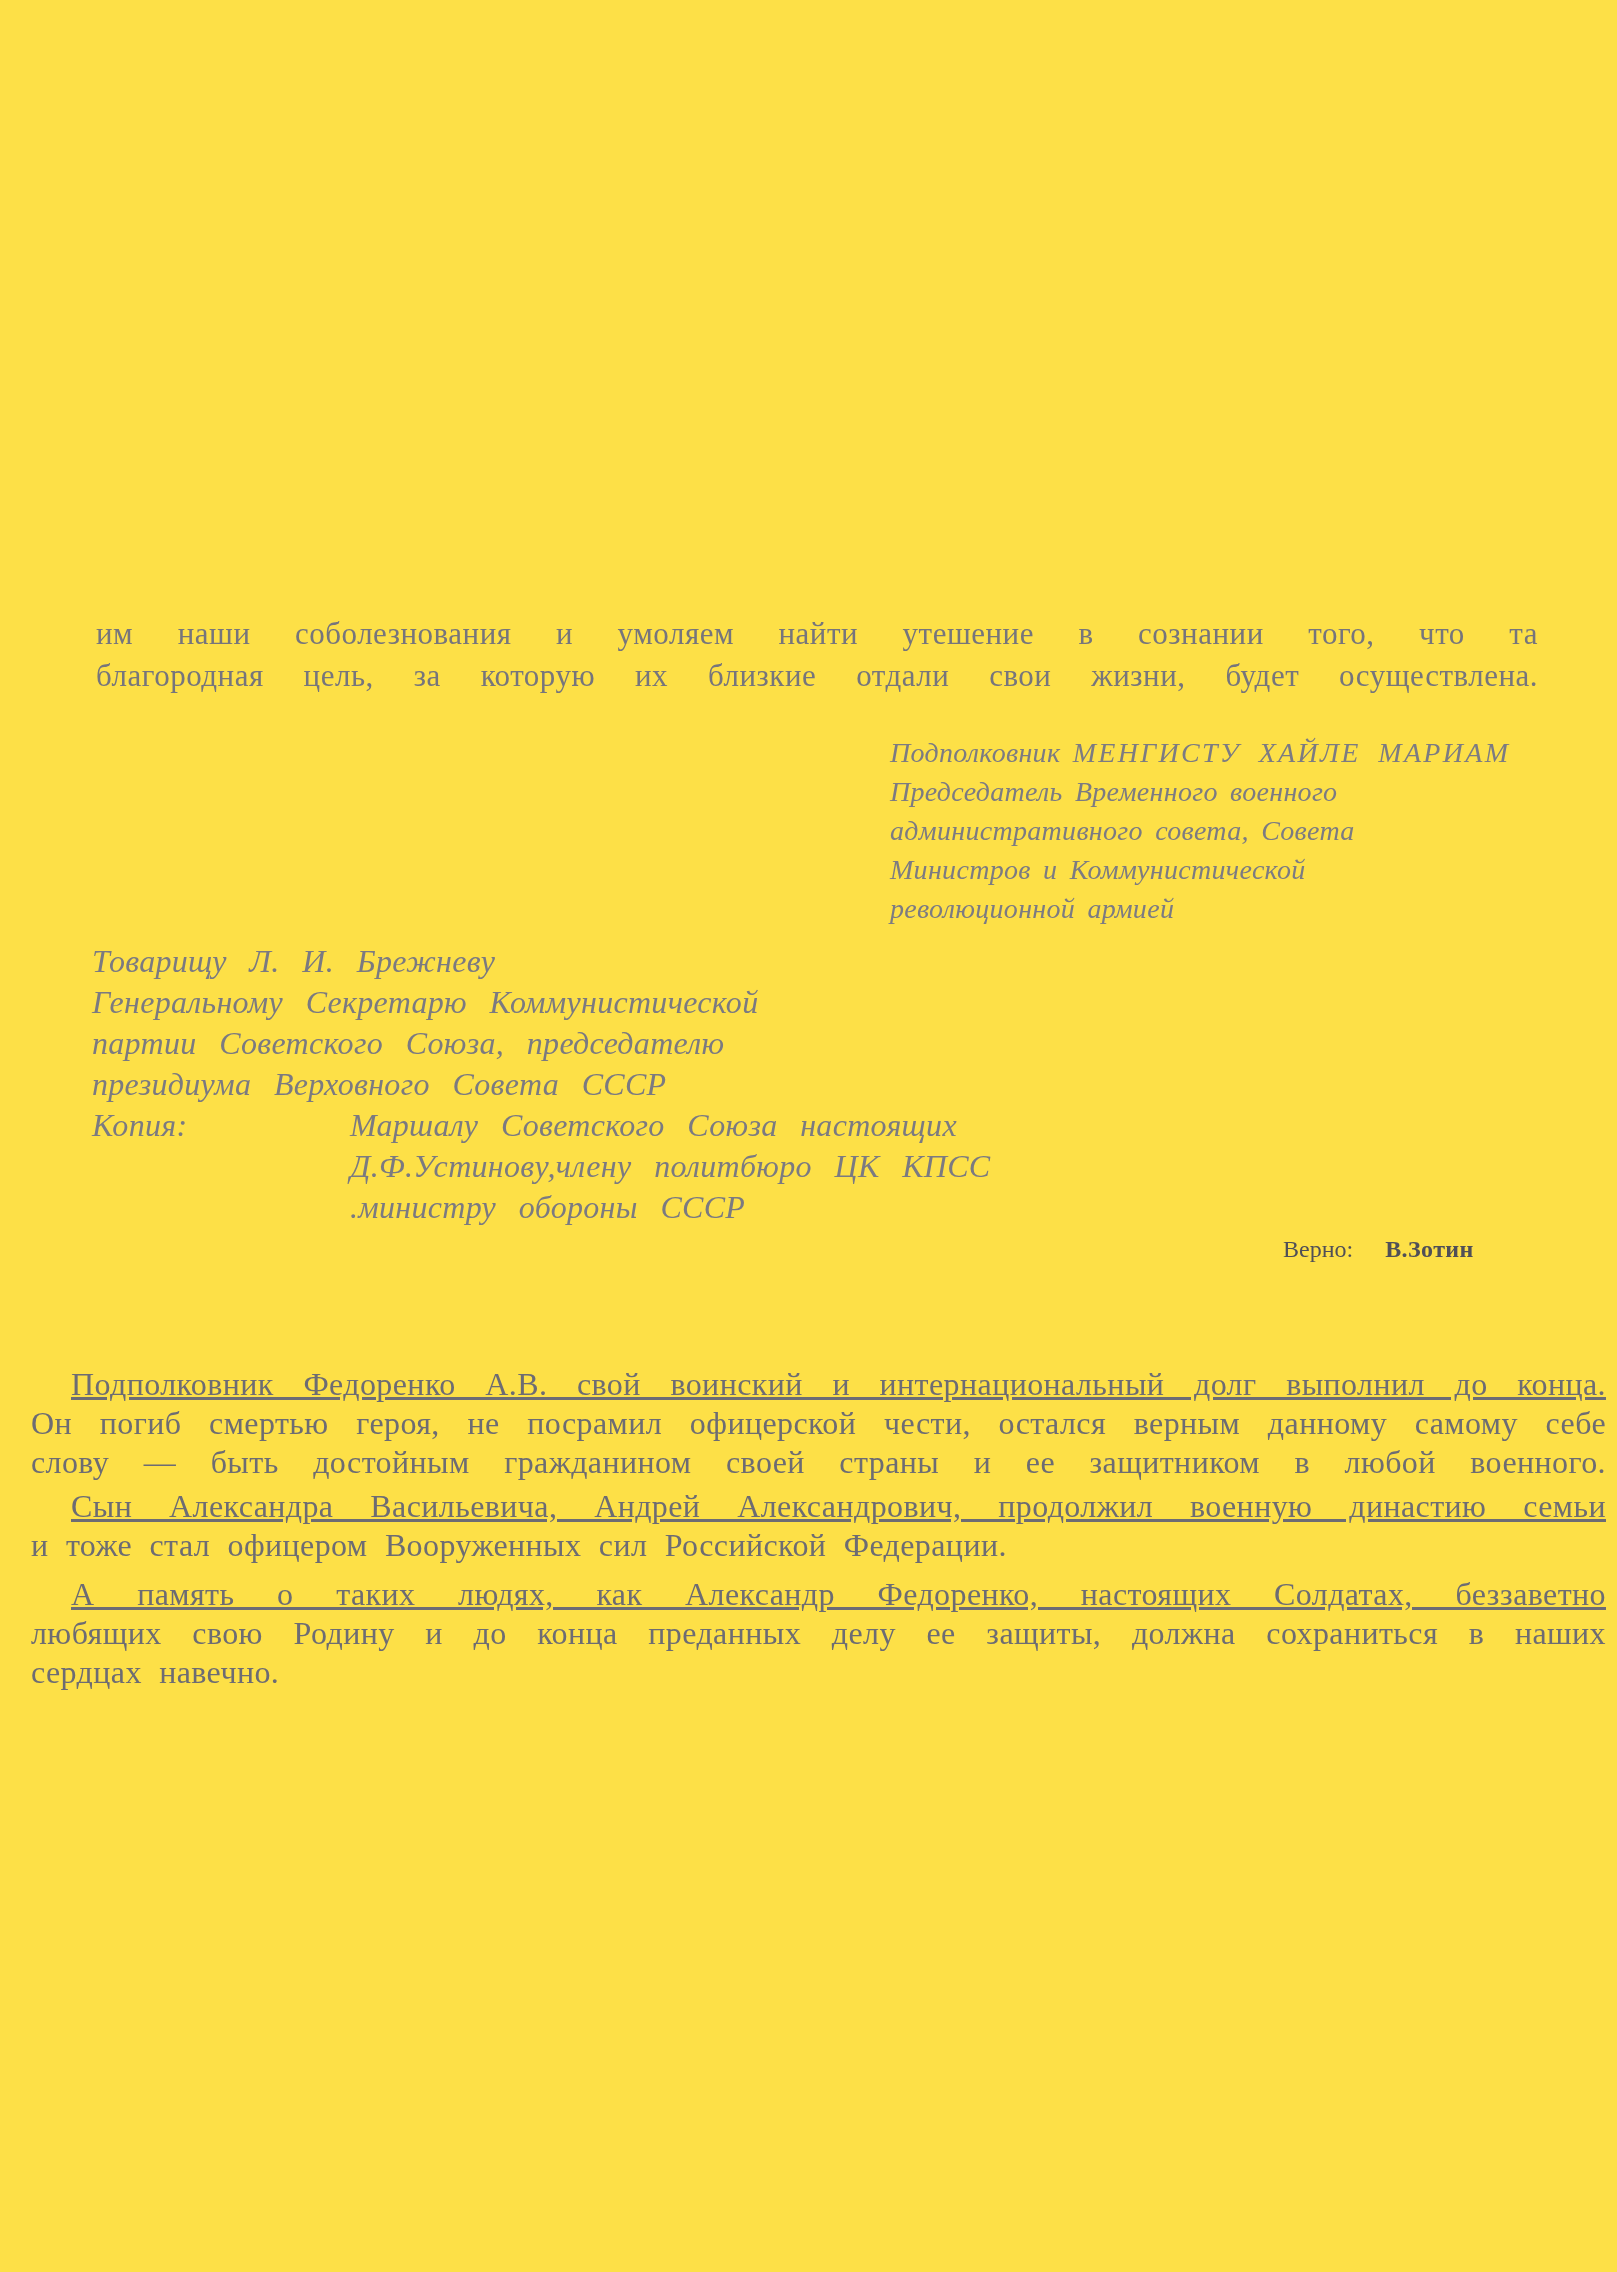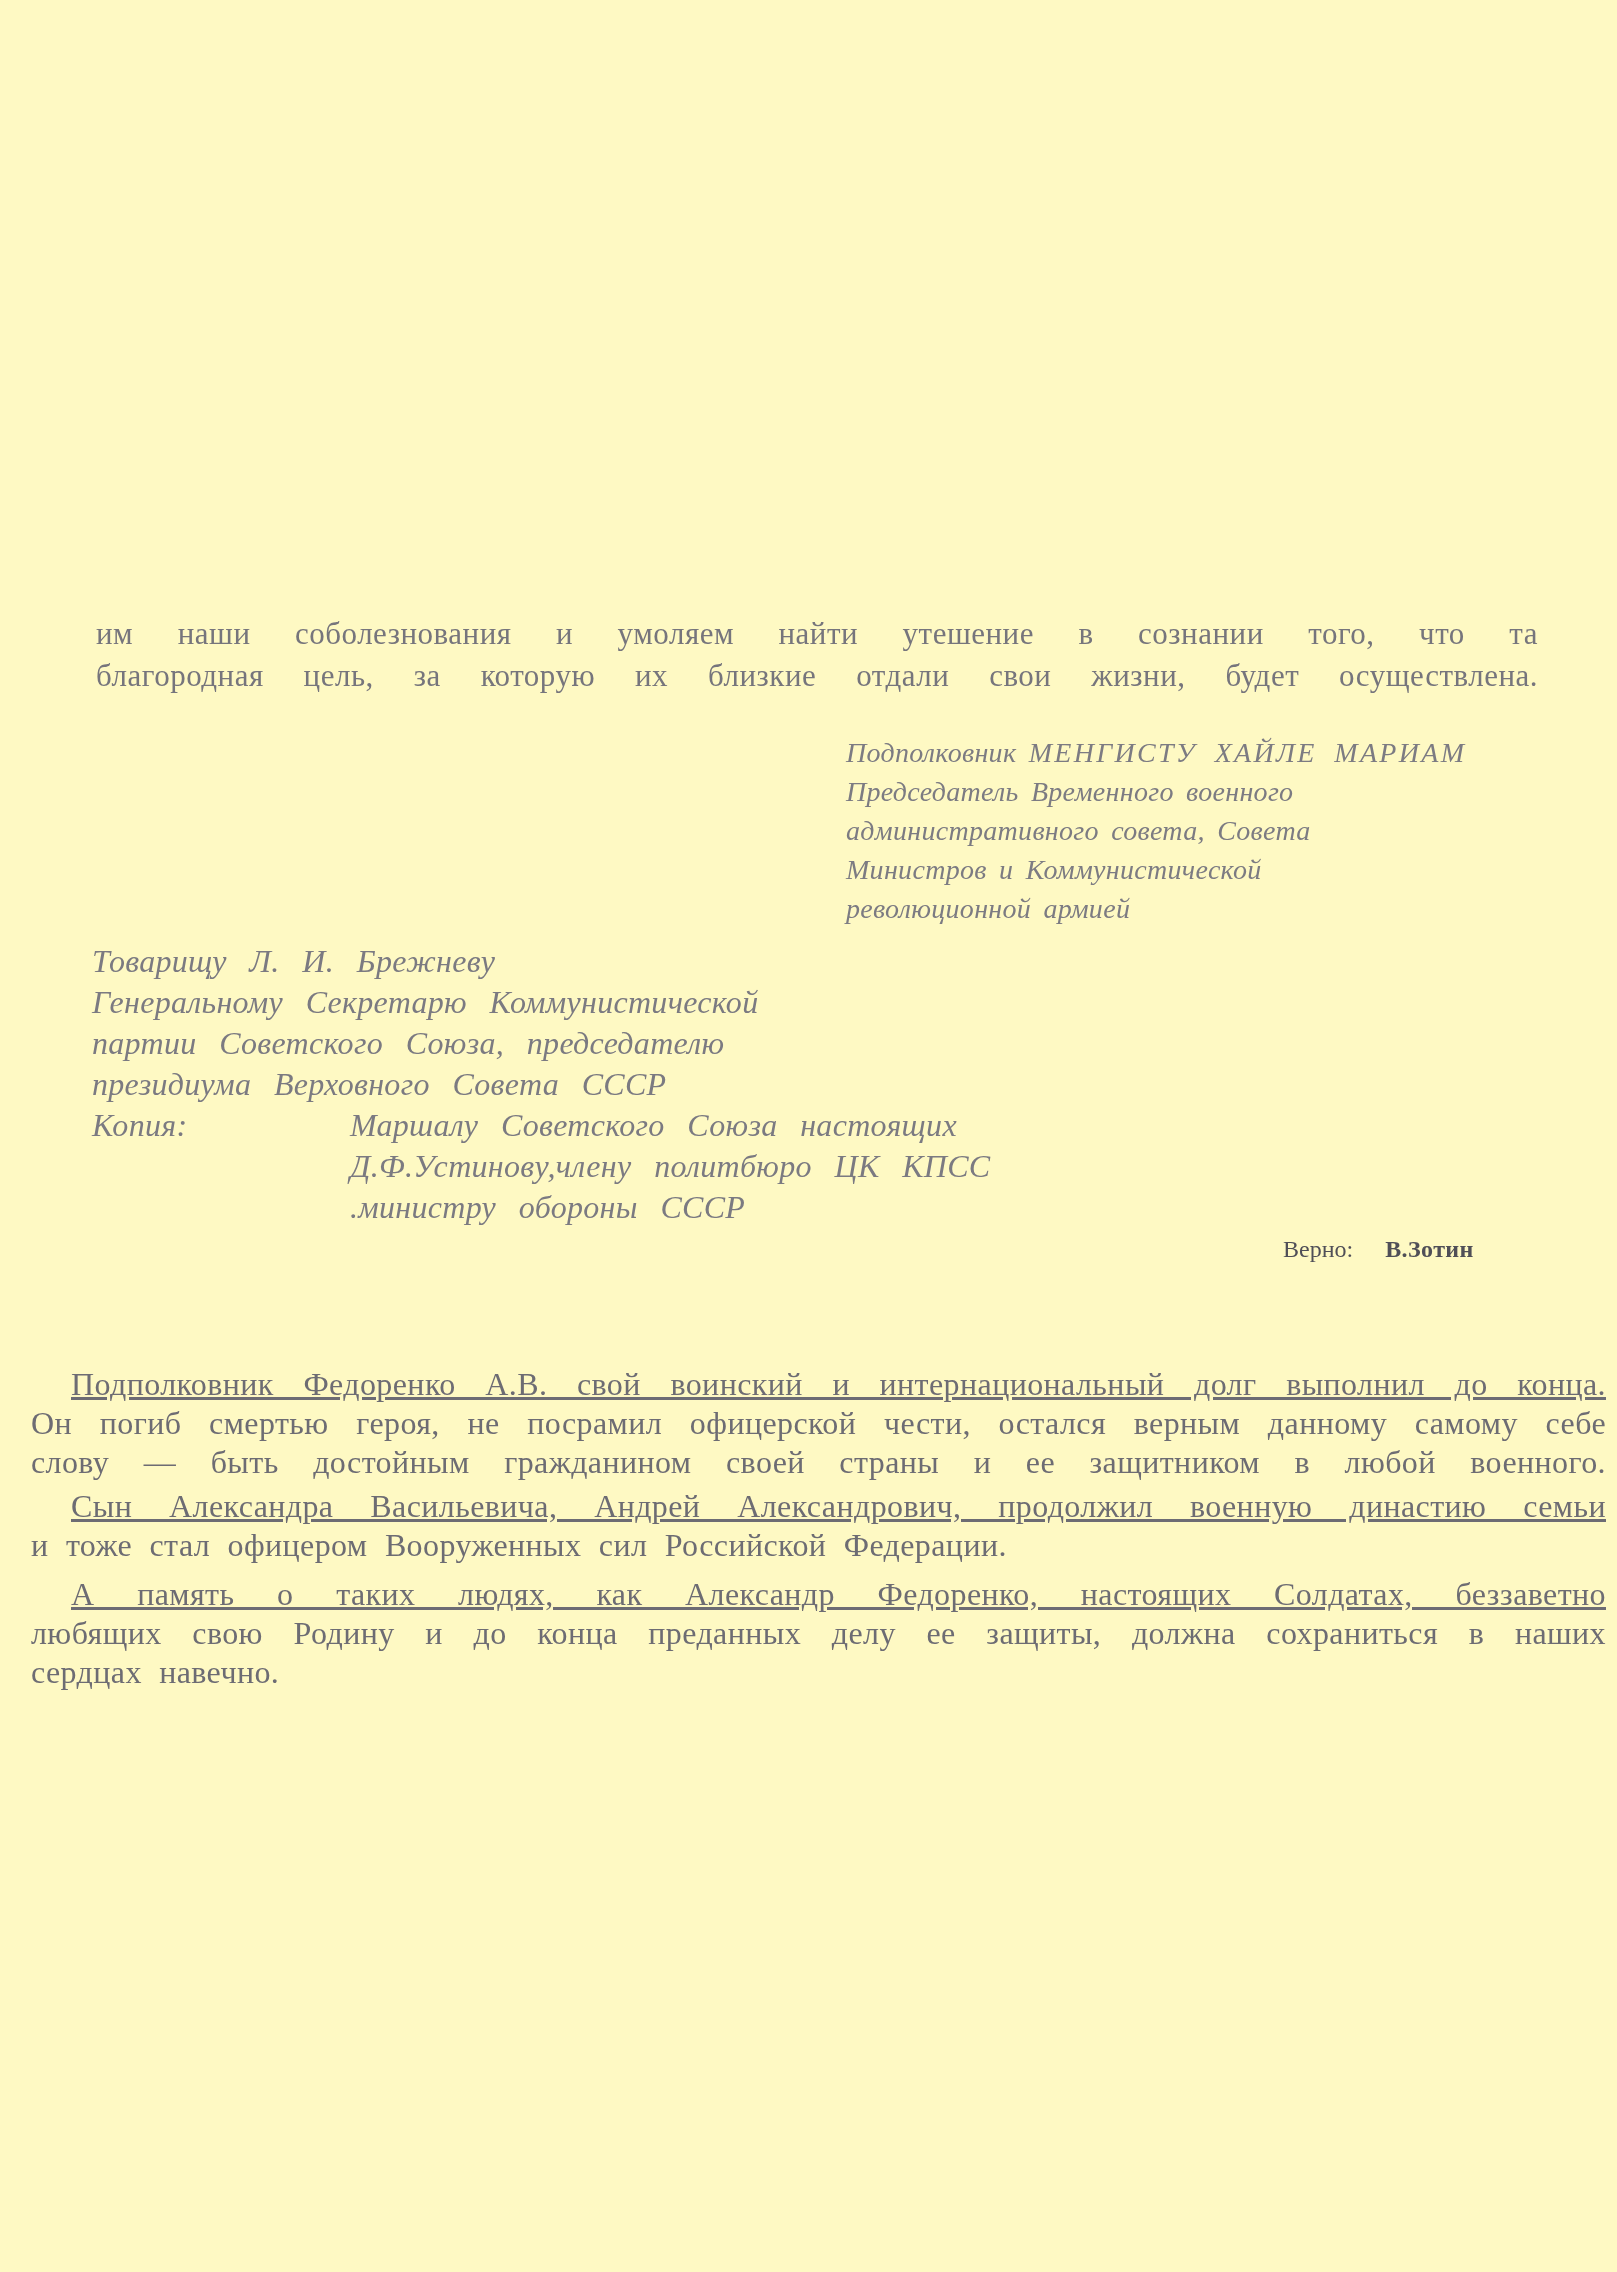--- a/index.html
+++ b/index.html
@@ -4,21 +4,21 @@
 <style>
   html, body {
     margin: 0;
     padding: 0;
     background: #ffffff;
   }
   .page {
     position: relative;
     width: 1618px;
     height: 2273px;
-    background: #fef9c3;
+    background: #fde047;
     overflow: hidden;
     font-family: "Liberation Serif", "DejaVu Serif", serif;
   }
 
   
   .intro {
     position: absolute;
     left: 96px;
     top: 613px;
     width: 1442px;
@@ -35,21 +35,21 @@
     white-space: normal;
   }
   .lline {
     text-align: left;
     word-spacing: 0.28em;
   }
 
   
   .signature {
     position: absolute;
-    left: 846px;
+    left: 890px;
     top: 733px;
     width: 663px;
     font-style: italic;
     font-size: 28px;
     line-height: 39px;
     letter-spacing: 0.3px;
     word-spacing: 0.18em;
     color: #7c7b82;
   }
   .sig-name {

